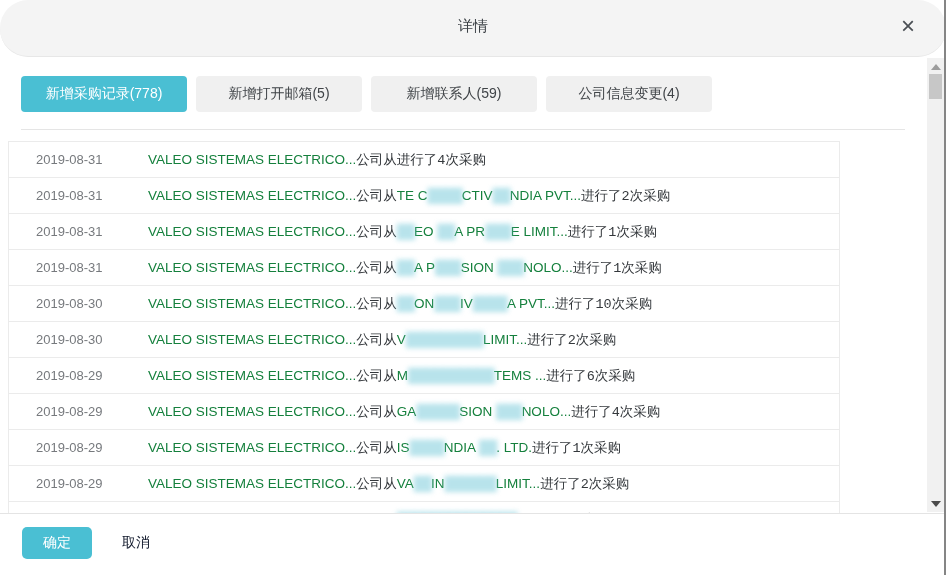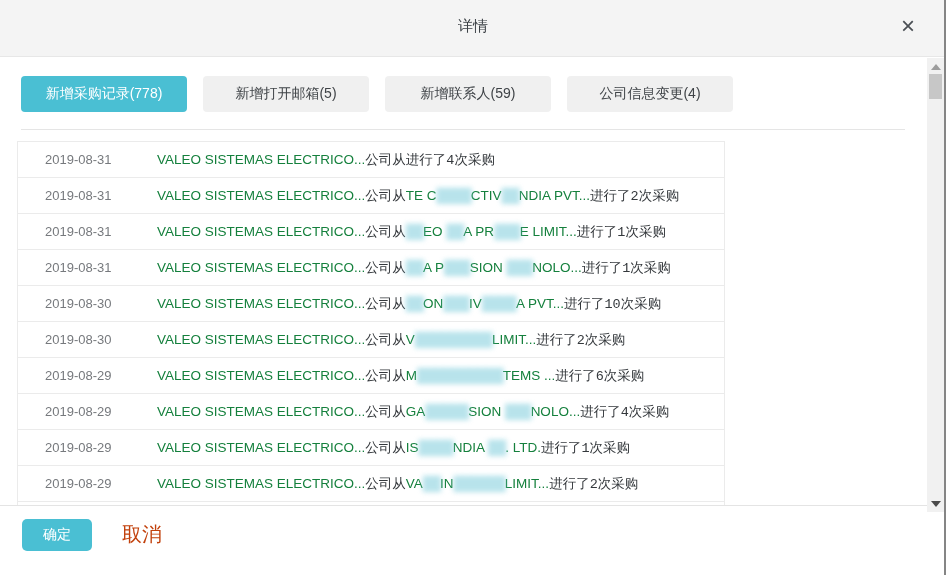--- a/index.html
+++ b/index.html
@@ -1,51 +1,51 @@
 <!DOCTYPE html>
 <html><head>
 <meta charset="utf-8">
 <style>
   * { margin:0; padding:0; box-sizing:border-box; }
   html,body { width:946px; height:575px; overflow:hidden; background:#fff;
     font-family:"Liberation Sans","DejaVu Sans",sans-serif; color:#34383c; }
   .window { position:relative; width:946px; height:575px; background:#fff; }
 
   
-  .header { position:relative; height:57px; background:#f4f4f4; border-bottom:1px solid #e7e7e7; }
+  .header { position:relative; height:57px; background:#f4f4f4; border-bottom:1px solid #e7e7e7;border-radius:28px; }
   .title { position:absolute; left:0; right:0; top:17px; text-align:center;
     font-size:15px; color:#3b4045; }
   .close { position:absolute; right:24px; top:12px; font-size:24px; line-height:28px;
     color:#4a4f54; cursor:pointer; width:28px; text-align:center; }
 
   
-  .tabbar { display:flex; gap:16px; margin:19px 0 0 21px; }
+  .tabbar { display:flex; gap:9px; margin:19px 0 0 21px; }
   .tab { width:166px; height:36px; display:flex; align-items:center; justify-content:center;
     background:#f0f0f0; color:#3f4347; font-size:14px; border-radius:4px; cursor:pointer; }
   .tab.active { background:#4abfd3; color:#ffffff; }
 
   .divider { height:1px; background:#e5e5e5; margin:17px 41px 0 21px; }
 
   
-  .table { margin:11px 41px 0 17px; width:708px; height:376px; overflow:hidden;
+  .table { margin:11px 41px 0 8px; width:832px; height:376px; overflow:hidden;
     border:1px solid #ebebeb; border-bottom:none; background:#fff; }
   .row { height:36px; display:flex; align-items:center; border-bottom:1px solid #ebebeb;
     font-size:13.5px; white-space:nowrap; overflow:hidden; }
   .cell-date { width:139px; padding-left:27px; flex:0 0 139px; color:#76797d; font-size:13px; }
   .link { color:#15803d; }
   .dark { color:#34383c;font-family:Liberation Mono, monospace; }
   .redact { color:#7fcddc; filter:blur(2.5px); opacity:.55; letter-spacing:-1px; }
 
   
-  .footer { position:absolute; left:0; right:0; bottom:12px; height:58px; background:#fff;
+  .footer { position:absolute; left:0; right:0; bottom:4px; height:58px; background:#fff;
     border-top:1px solid #e4e4e4; display:flex; align-items:center; }
   .confirm { margin-left:22px; width:70px; height:32px; background:#4abfd3; color:#fff;
     border:none; border-radius:5px; font-size:14px; cursor:pointer;
     font-family:"Liberation Sans","DejaVu Sans",sans-serif; }
-  .cancel { margin-left:30px; font-size:20px; color:#c2410c; cursor:pointer; }
+  .cancel { margin-left:30px; font-size:14px; color:#0f172a; cursor:pointer; }
 
   
   .scrollbar { position:absolute; top:58px; right:2px; width:17px; height:454px; background:#f1f1f1; }
   .sb-up { position:absolute; top:6px; left:4px; width:0; height:0;
     border-left:5px solid transparent; border-right:5px solid transparent;
     border-bottom:6px solid #9c9c9c; cursor:pointer; }
   .sb-thumb { position:absolute; top:16px; left:2px; width:13px; height:25px; background:#c7c7c7; cursor:pointer; }
   .sb-down { position:absolute; bottom:5px; left:4px; width:0; height:0;
     border-left:5px solid transparent; border-right:5px solid transparent;
     border-top:6px solid #4b4b4b; cursor:pointer; }

